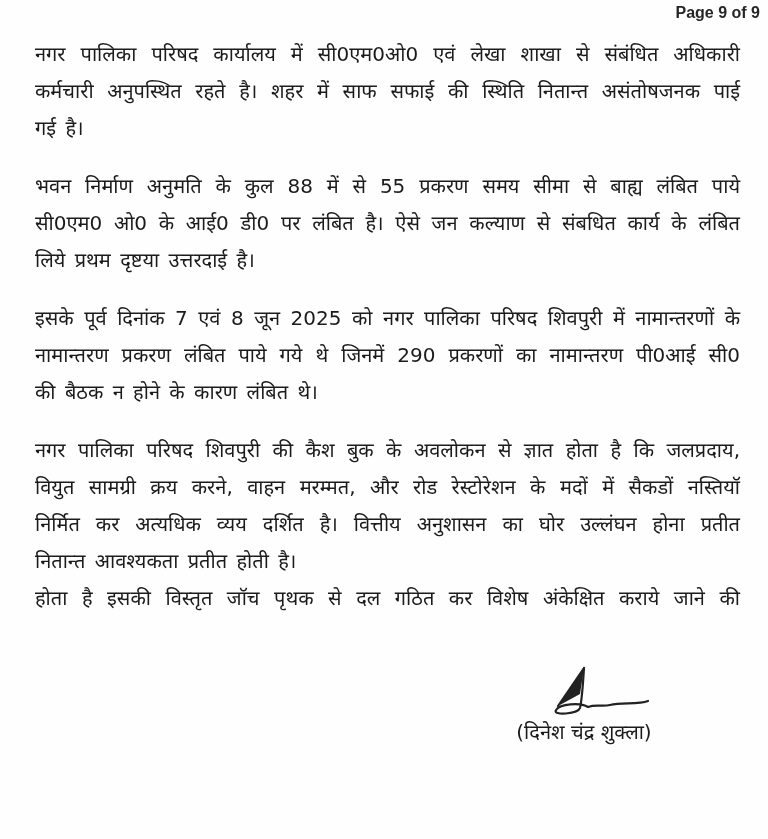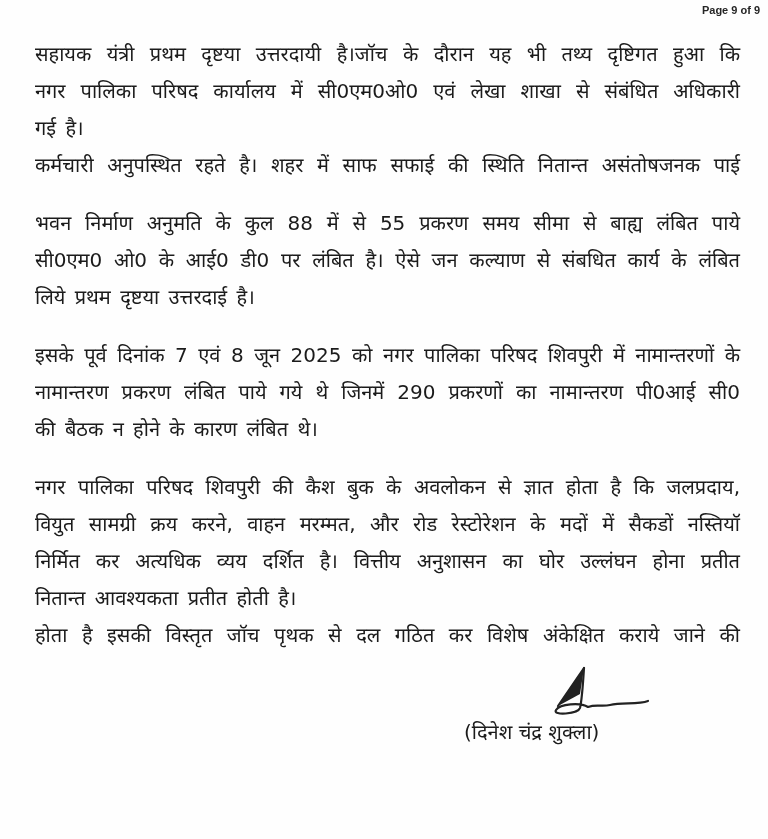--- a/index.html
+++ b/index.html
@@ -14,21 +14,21 @@
     background: #fefefe;
     overflow: hidden;
     font-family: "DejaVu Sans", sans-serif;
     color: #1b1b1b;
   }
   .page-header {
     position: absolute;
     top: 4px;
     right: 8px;
     font-family: "Liberation Sans", sans-serif;
-    font-size: 11px;
+    font-size: 16px;
     font-weight: 600;
     color: #262626;
   }
   .doc-body {
     position: absolute;
     top: 36px;
     left: 35px;
     right: 28px;
   }
   .paragraph {
@@ -44,21 +44,21 @@
     white-space: normal;
   }
   .line.last {
     text-align-last: left;
   }
   .sign-block {
     position: absolute;
     top: 664px;
     right: 64px;
     width: 240px;
-    text-align: left;
+    text-align: center;
     font-size: 20px;
     font-weight: 500;
     line-height: 40px;
     color: #1b1b1b;
   }
   .signature-svg {
     display: block;
     margin: 0 auto -4px 78px;
   }
   .sig-stroke {
@@ -75,24 +75,23 @@
 </style>
 </head>
 <body>
 
 <div class="page">
 
   <div class="page-header">Page 9 of 9</div>
 
   <div class="doc-body" id="doc-body">
       <div class="paragraph">
-        <div class="line">सहायक यंत्री प्रथम दृष्टया उत्तरदायी है।जॉच के दौरान यह भी तथ्य दृष्टिगत हुआ कि</div>
         <div class="line">नगर पालिका परिषद कार्यालय में सी0एम0ओ0 एवं लेखा शाखा से संबंधित अधिकारी</div>
+        <div class="line">कर्मचारी अनुपस्थित रहते है।  शहर में साफ सफाई की स्थिति नितान्त असंतोषजनक पाई</div>
         <div class="line last">गई है।</div>
-        <div class="line">कर्मचारी अनुपस्थित रहते है।  शहर में साफ सफाई की स्थिति नितान्त असंतोषजनक पाई</div>
       </div>
       <div class="paragraph">
         <div class="line">भवन निर्माण अनुमति के कुल 88 में से 55  प्रकरण समय सीमा से बाह्य लंबित पाये</div>
         <div class="line">सी0एम0 ओ0 के आई0 डी0 पर लंबित है। ऐसे जन कल्याण से संबधित कार्य के लंबित</div>
         <div class="line last">लिये प्रथम दृष्टया उत्तरदाई है।</div>
       </div>
       <div class="paragraph">
         <div class="line">इसके पूर्व दिनांक 7 एवं 8 जून 2025 को नगर पालिका परिषद शिवपुरी में नामान्तरणों के</div>
         <div class="line">नामान्तरण प्रकरण लंबित पाये गये थे जिनमें 290 प्रकरणों का नामान्तरण पी0आई सी0</div>
         <div class="line last">की बैठक न होने के कारण लंबित थे।</div>

